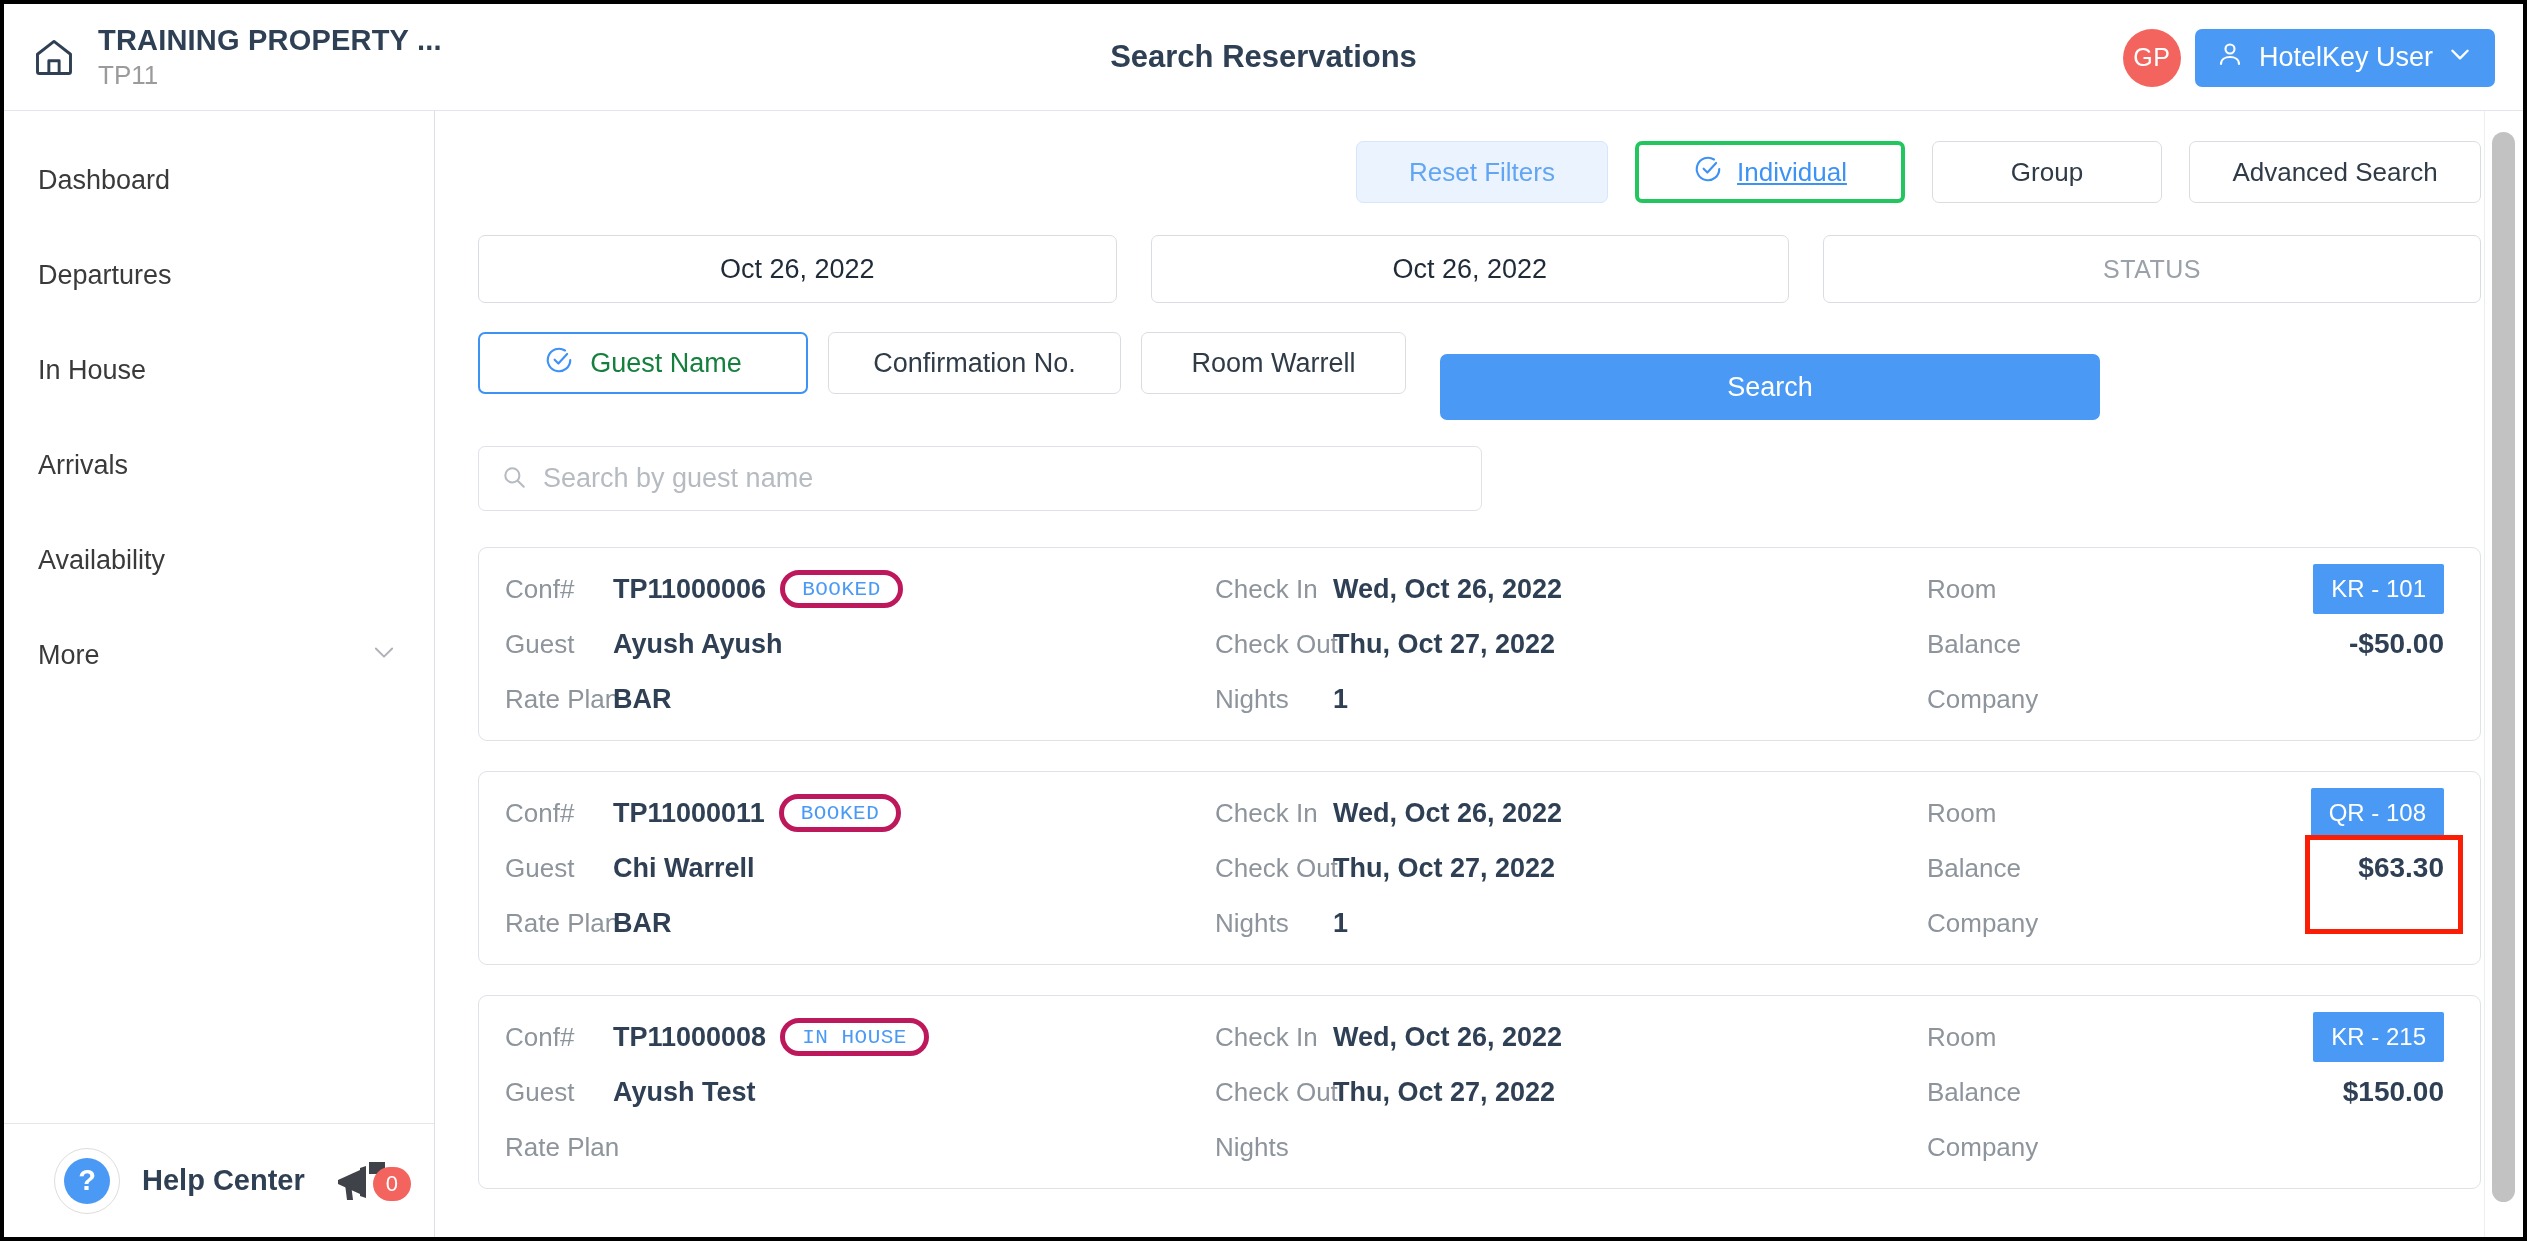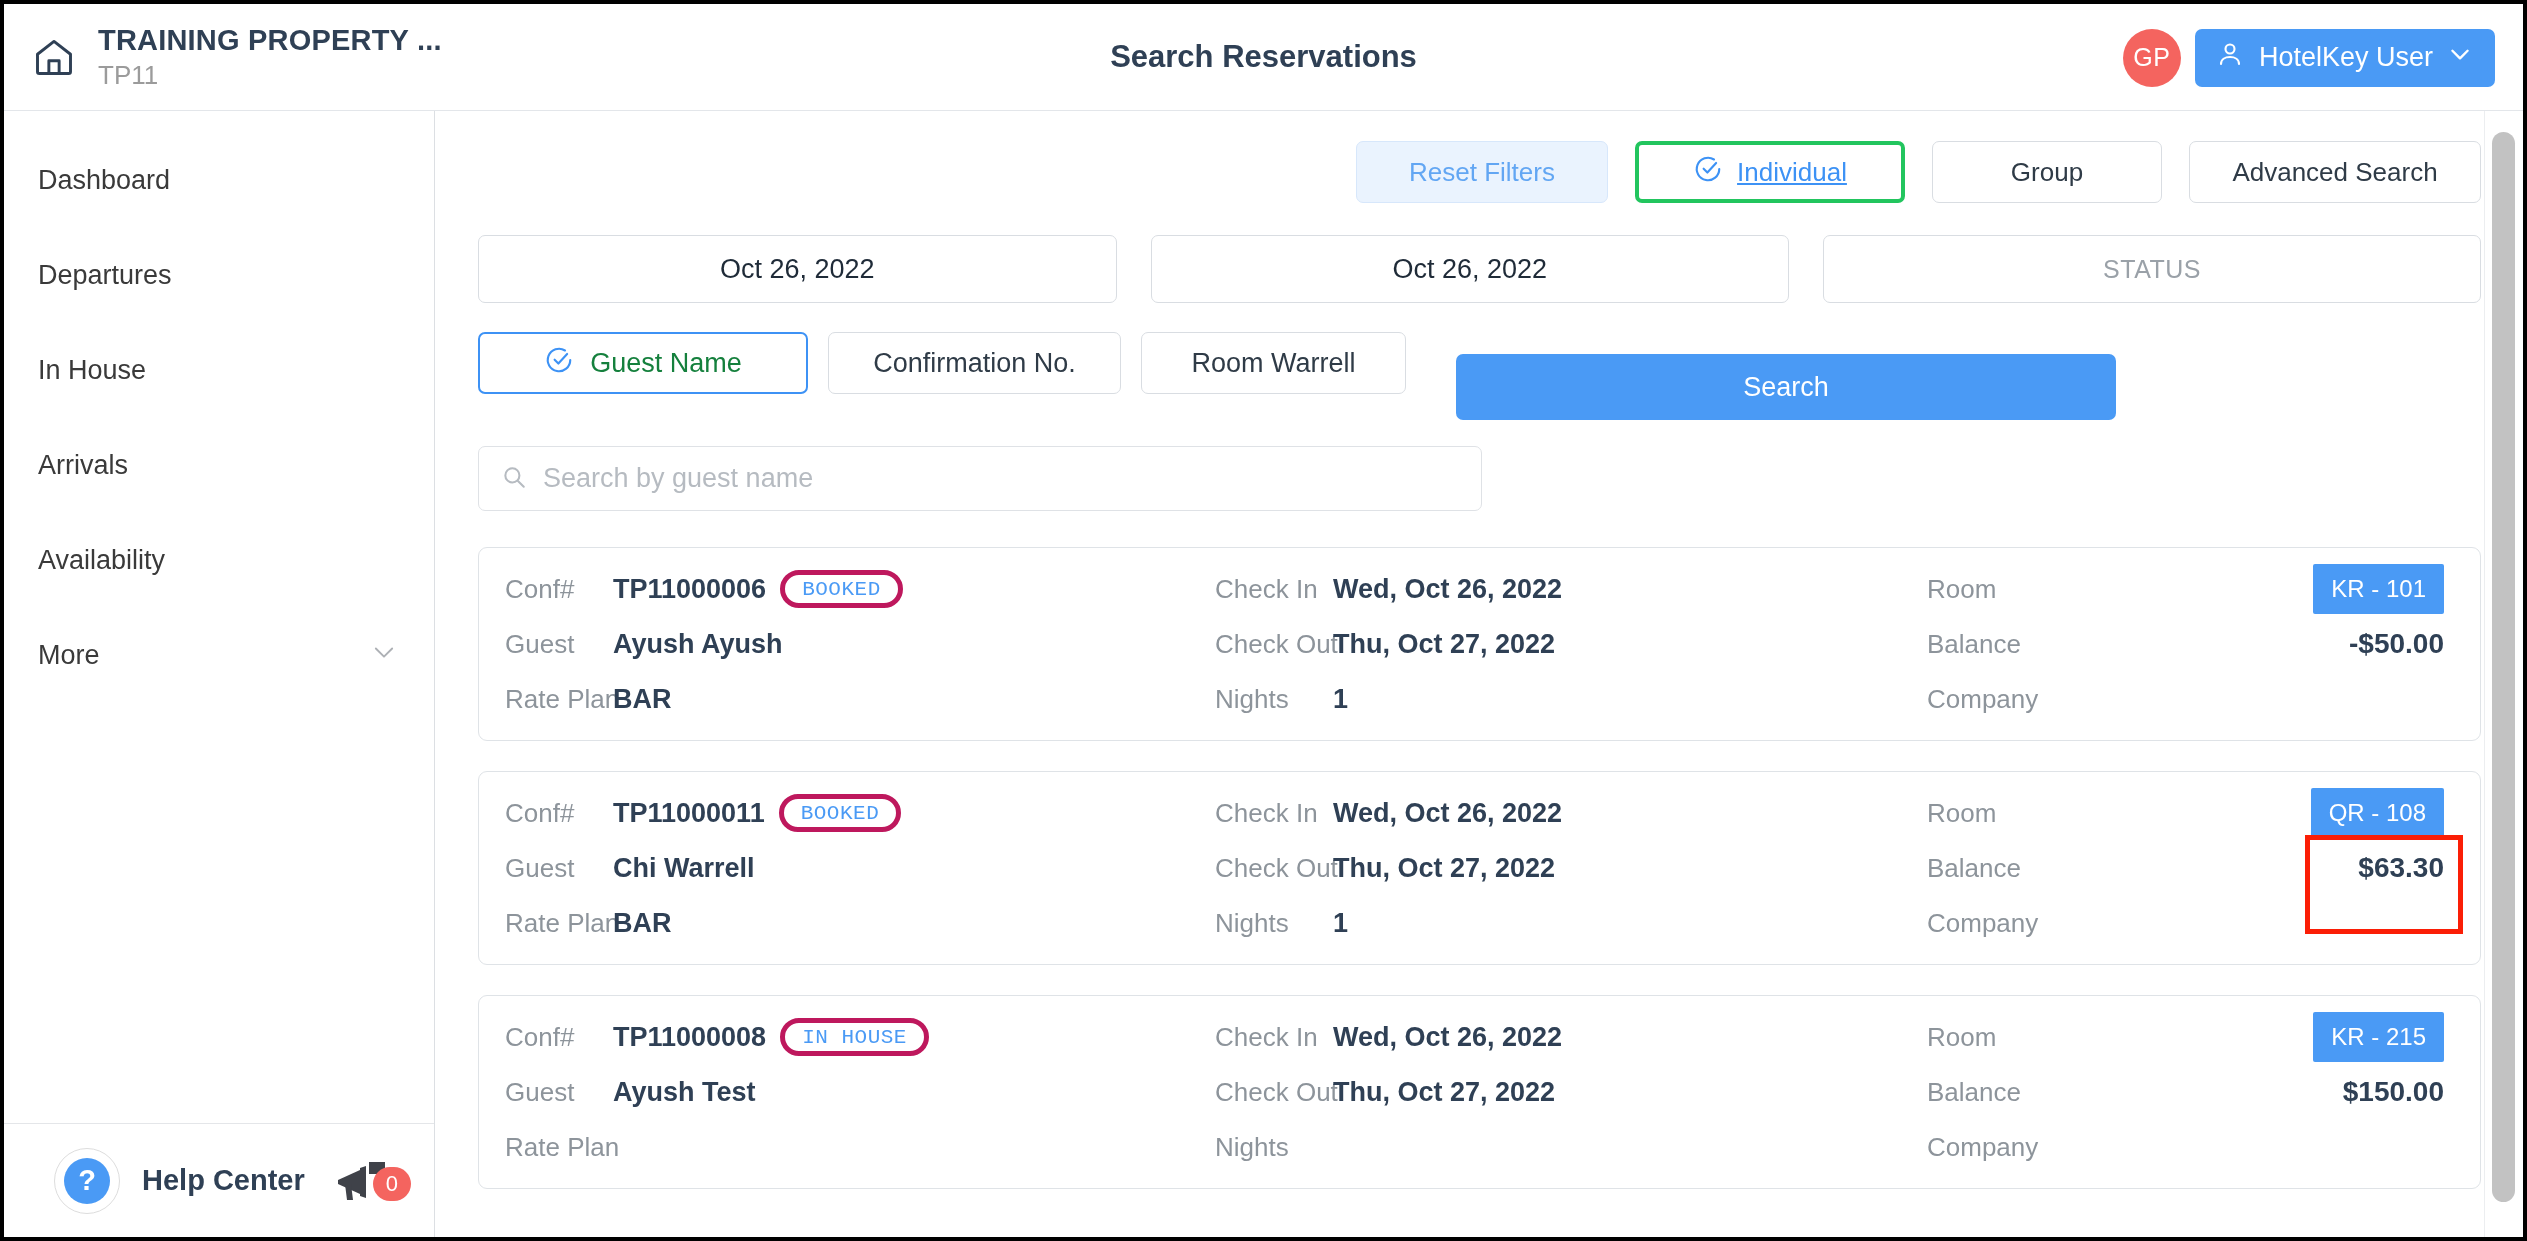--- a/index.html
+++ b/index.html
@@ -265,21 +265,20 @@
     width: 660px;
     height: 66px;
     background: #4a9af5;
     border: none;
     border-radius: 7px;
     color: #ffffff;
     font-size: 27px;
     cursor: pointer;
     font-family: "Liberation Sans", sans-serif;
     margin-top: 22px;
-    margin-left: 16px;
   }
   .search-input-row { padding: 26px 42px 0 42px; }
   .search-input-box {
     width: 1004px;
     height: 65px;
     border: 1px solid #dfe2e6;
     border-radius: 7px;
     display: flex;
     align-items: center;
     gap: 16px;

